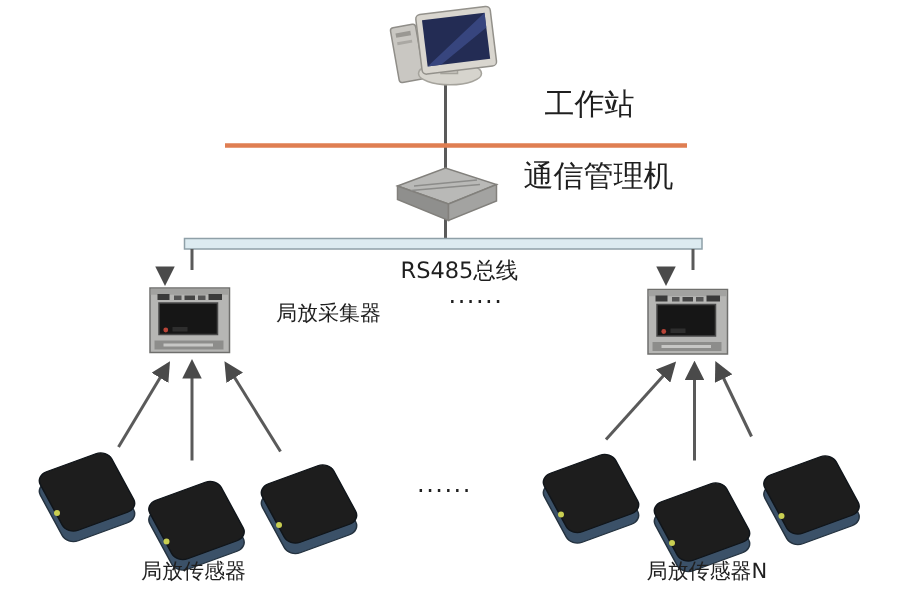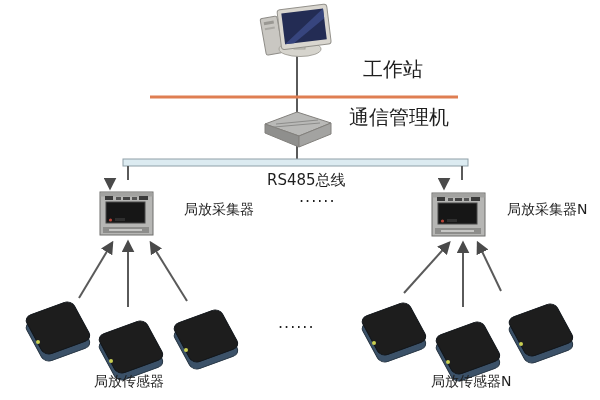--- a/index.html
+++ b/index.html
@@ -105,19 +105,18 @@
 
     <use href="#sensor" transform="translate(394,329)"></use>
     <use href="#sensor" transform="translate(468,348)"></use>
     <use href="#sensor" transform="translate(541,330)"></use>
   </svg>
 
   <div class="lbl" id="lbl-ws">工作站</div>
   <div class="lbl" id="lbl-cm">通信管理机</div>
   <div class="lbl" id="lbl-bus">RS485总线</div>
   <div class="lbl" id="lbl-col-l">局放采集器</div>
-  <div class="lbl" id="lbl-col-r">局放采集器N</div>
   <div class="lbl" id="dots-top">......</div>
   <div class="lbl" id="lbl-sen-r">局放传感器N</div>
   <div class="lbl" id="lbl-sen-l">局放传感器</div>
   <div class="lbl" id="dots-bot">......</div>
 
 </div>
 
 </body></html>

